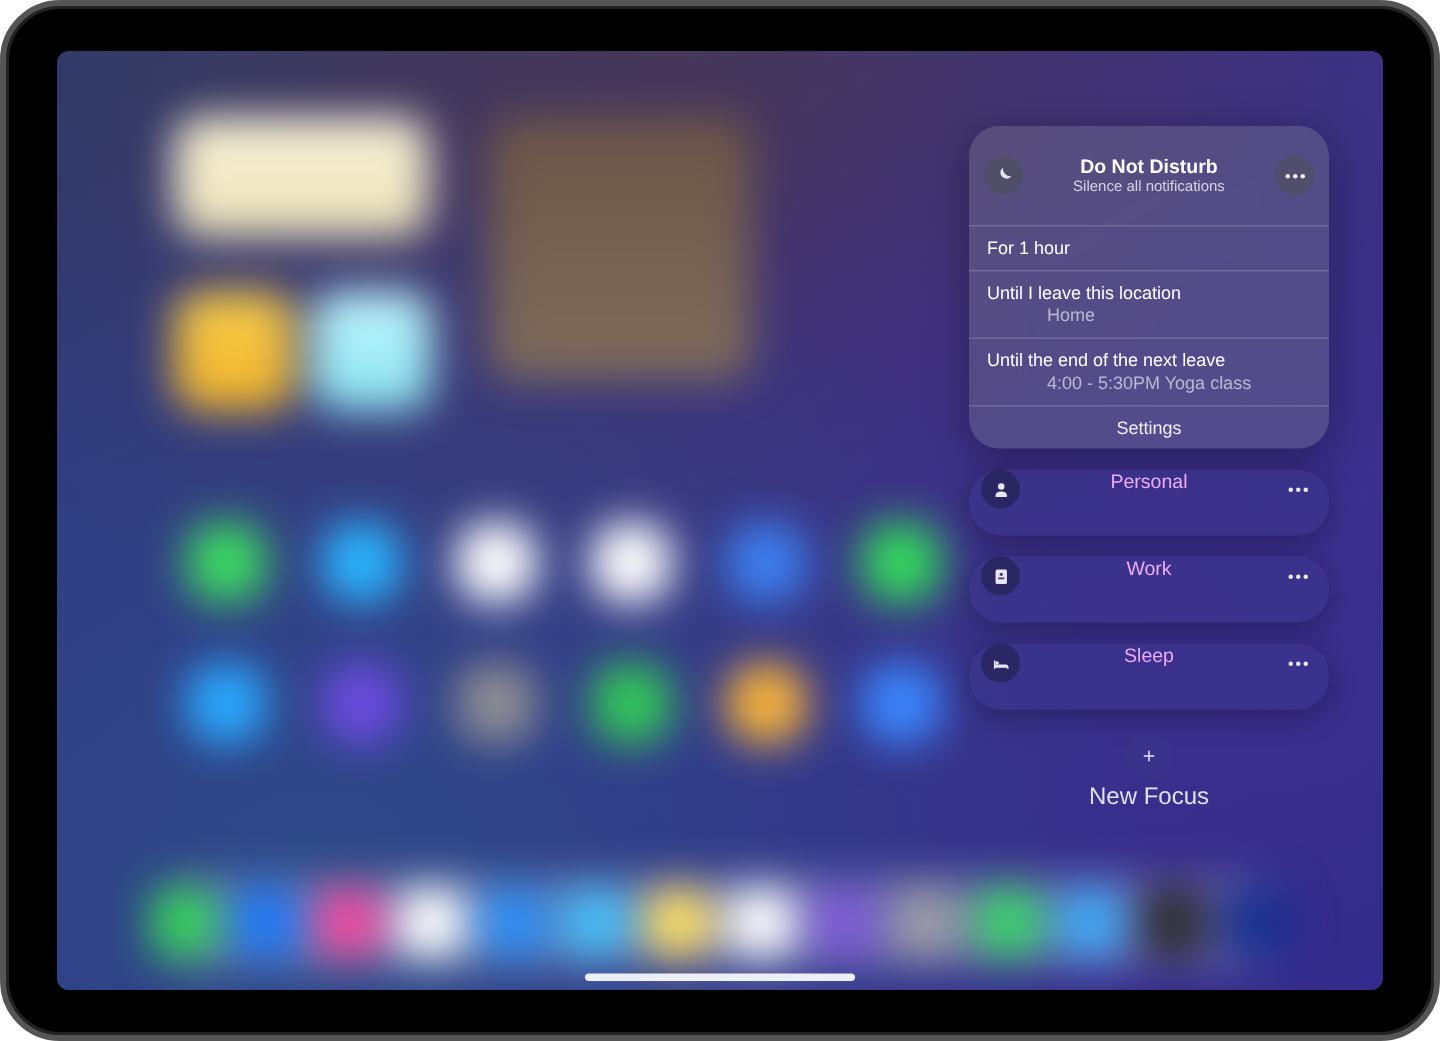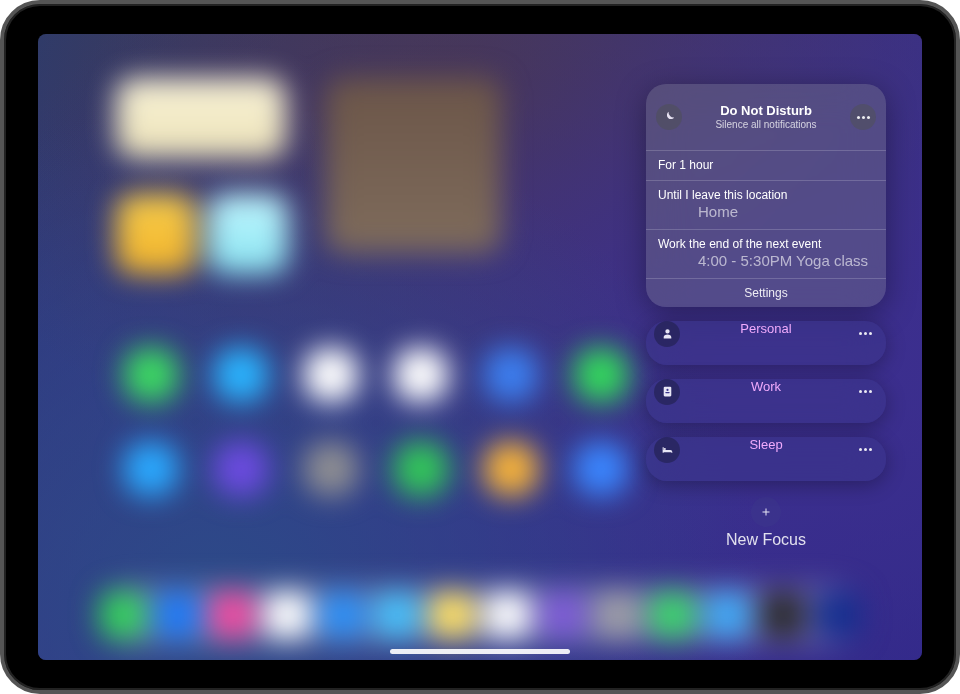--- a/index.html
+++ b/index.html
@@ -80,21 +80,21 @@
   .moonsvg{width:14px;height:14px;fill:currentColor;}
   .dndtitlewrap { flex:1; text-align:center; line-height:1.1; }
   .dndtitle { font-size:13px; font-weight:600; color:#fff;}
   .dndsub   { font-size:10px; font-weight:400; color:rgba(255,255,255,0.75);}
   .morebtn { width:26px; height:26px; border-radius:50%; background:rgba(80,80,95,0.65);
              display:flex; align-items:center; justify-content:center; flex:none;}
   .dots { display:flex; gap:2px;}
   .dots span{width:3px;height:3px;border-radius:50%;background:rgba(255,255,255,0.9);}
   .dndrow { border-top:1px solid rgba(255,255,255,0.18);
             padding:7px 12px; color:#fff; font-size:12px; line-height:1.25;}
-  .dndrow .sec { font-size:15px; color:rgba(255,255,255,0.6);padding-left:40px; }
+  .dndrow .sec { font-size:12px; color:rgba(255,255,255,0.6);padding-left:40px; }
   .settingsrow { border-top:1px solid rgba(255,255,255,0.18);
                  padding:7px 0; text-align:center; color:rgba(255,255,255,0.9); font-size:12px;}
 
   
   .pill {
     height:44px; border-radius:21px; display:flex; align-items:flex-start;
     background:rgba(60,55,140,0.45);
     backdrop-filter:blur(20px);
     box-shadow:0 4px 20px rgba(0,0,0,0.3);
     color:#f0abfc;
@@ -185,21 +185,21 @@
           </div>
         </div>
         <div class="dndrow">
           <div>For 1 hour</div>
         </div>
         <div class="dndrow">
           <div>Until I leave this location</div>
           <div class="sec">Home</div>
         </div>
         <div class="dndrow">
-          <div>Work the end of the next event</div>
+          <div>Until the end of the next leave</div>
           <div class="sec">4:00 - 5:30PM Yoga class</div>
         </div>
         <div class="settingsrow">
           <span>Settings</span>
         </div>
       </div>
 
       <div class="pill">
         <div class="lefticon">
           <svg viewBox="0 0 24 24">

